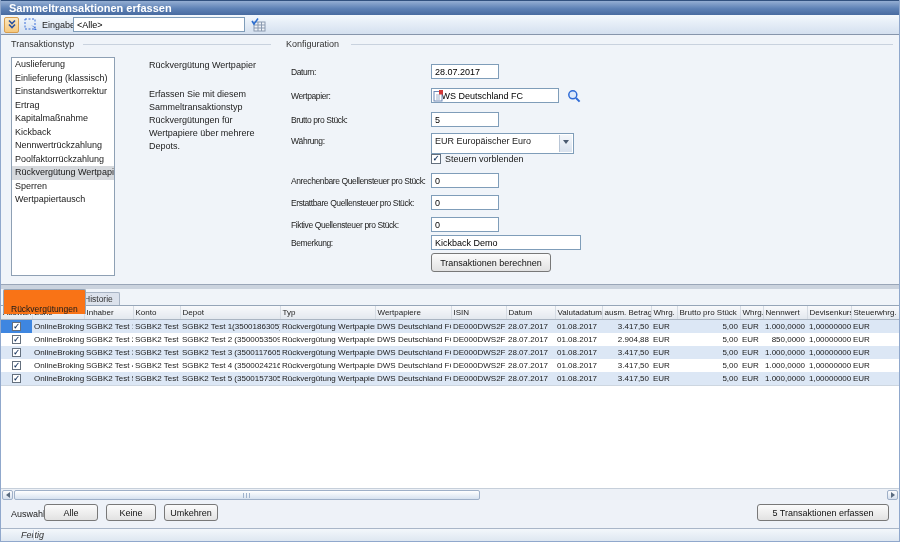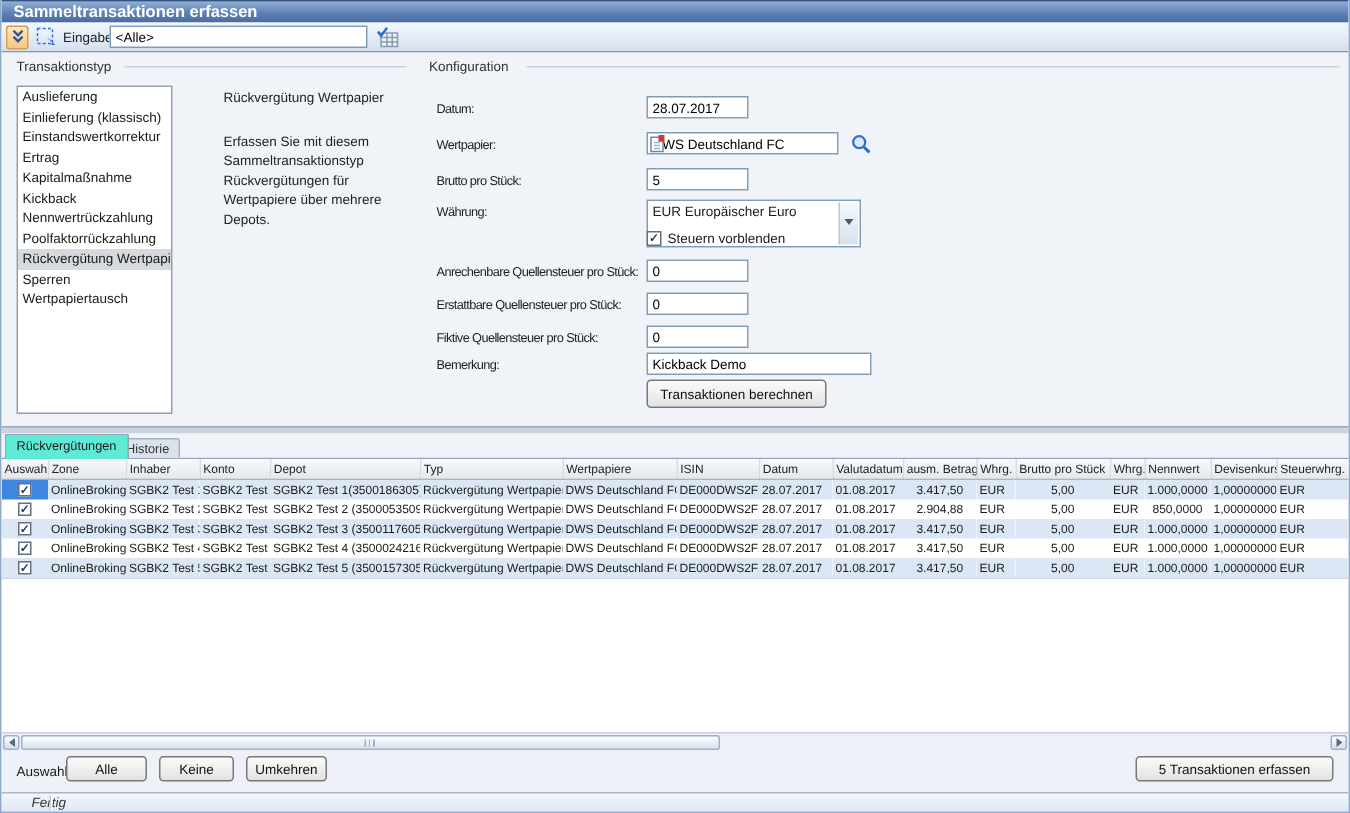--- a/index.html
+++ b/index.html
@@ -40,55 +40,55 @@
   .frow { position:absolute; left:288px; right:8px; height:17px; }
   .frow .flabel { position:absolute; left:2px; top:3px; font-size:8.5px; letter-spacing:-0.4px; white-space:nowrap; color:#222; }
   .frow .inp { position:absolute; left:142px; top:0; height:15px; border:1px solid #7f9db9;
     background:#fff; font-size:9px; padding:0 3px; font-family:"Liberation Sans",sans-serif; }
   .w68{width:68px;} .w128{width:128px; padding-left:17px;} .w150{width:150px;}
   .r-datum{top:29px;} .r-wp{top:53px;} .r-brutto{top:77px;} .r-waehrung{top:98px;}
   .r-check{top:117px;} .r-anre{top:138px;} .r-erst{top:160px;} .r-fikt{top:182px;}
   .r-bem{top:200px;} .r-btn{top:218px;}
   .doc-ico { position:absolute; left:144px; top:2px; z-index:3; }
   .lupe { position:absolute; left:278px; top:1px; cursor:pointer; }
-  .dropdown { position:absolute; left:142px; top:0; width:143px; height:32px; border:1px solid #7f9db9;
+  .dropdown { position:absolute; left:142px; top:0; width:143px; height:21px; border:1px solid #7f9db9;
     background:#fff; font-size:9px; line-height:14px; padding:0 16px 0 3px; cursor:default; }
   .dropdown .arrowbox { position:absolute; right:1px; top:1px; bottom:1px; width:13px;
     background:linear-gradient(180deg,#f4f7fb,#d9e2ee); border-left:1px solid #b9c6d6;
     display:flex; align-items:center; justify-content:center; }
   .tri-down { width:0; height:0; border:3px solid transparent; border-top:4px solid #4a5a70; margin-top:3px; }
   .cb { display:inline-block; width:10px; height:10px; background:#fff; border:1px solid #64707e;
     line-height:8px; font-size:8px; color:#1d3a63; text-align:center; vertical-align:middle; }
   .cb.checked::after { content:"✓"; font-weight:bold; }
   .check-label { font-size:9px; margin-left:4px; vertical-align:middle; }
   .btn { font-family:"Liberation Sans",sans-serif; font-size:9px; color:#111;
     border:1px solid #787878; border-radius:3px; background:linear-gradient(180deg,#fbfbfb,#e2e2e2);
     cursor:pointer; }
   .calc-btn { position:absolute; left:142px; top:0; width:120px; height:19px; }
 
   
   .splitter { position:absolute; left:0; top:284px; width:100%; height:5px;
     background:#cbd3de; border-top:1px solid #9aa6b8; }
   .tabbar { position:absolute; left:0; top:289px; width:100%; height:16px; background:#f0f4f9; z-index:4; }
   .tab { position:absolute; font-size:8.5px; white-space:nowrap; cursor:pointer; }
-  .tab.active { left:2px; top:0; height:17px; line-height:15px; padding:0 7px; background:#5eead4;
+  .tab.active { left:2px; top:0; height:17px; line-height:15px; padding:12px 7px; background:#f97316;
     border:1px solid #95a5b8; border-bottom:none; border-radius:2px 2px 0 0; z-index:5; }
   .tab.inactive { left:76px; top:3px; height:13px; line-height:12px; padding:0 6px; background:#dce2ec;
     border:1px solid #a8b4c4; border-bottom:none; border-radius:2px 2px 0 0; color:#333; }
 
   
   .gridwrap { position:absolute; left:0; top:305px; width:100%; height:183px; background:#fff;
     border-top:1px solid #95a5b8; }
   table.grid { table-layout:fixed; width:900px; border-collapse:collapse; }
   table.grid th { background:linear-gradient(180deg,#f8f9fb,#e3e8ee); border-right:1px solid #d5dbe3;
     border-bottom:1px solid #aab5c2; font-weight:normal; text-align:left; font-size:8px; height:13px;
     padding:0 2px; white-space:nowrap; overflow:hidden; color:#222; }
   table.grid td { font-size:8px; height:13px; line-height:13px; padding:0 2px; white-space:nowrap; overflow:hidden; }
   tr.stripe td { background:#dce7f5; }
-  td.num { text-align:center; }
+  td.num { text-align:right; }
   td.selcell { text-align:center; }
   td.selcell.focus { background:#3e86e0 !important; }
   td.selcell .cb { width:9px; height:9px; }
   tbody tr:last-child td { border-bottom:1px solid #cdd6e0; }
 
   
   .hscroll { position:absolute; left:0; top:488px; width:100%; height:12px; background:#edf1f7;
     border-top:1px solid #c6cfda; }
   .sb-btn { position:absolute; top:1px; width:11px; height:10px; border:1px solid #9fb0c8; border-radius:2px;
     background:linear-gradient(180deg,#fdfdfe,#d6e0ee); display:flex; align-items:center; justify-content:center; cursor:pointer; }

